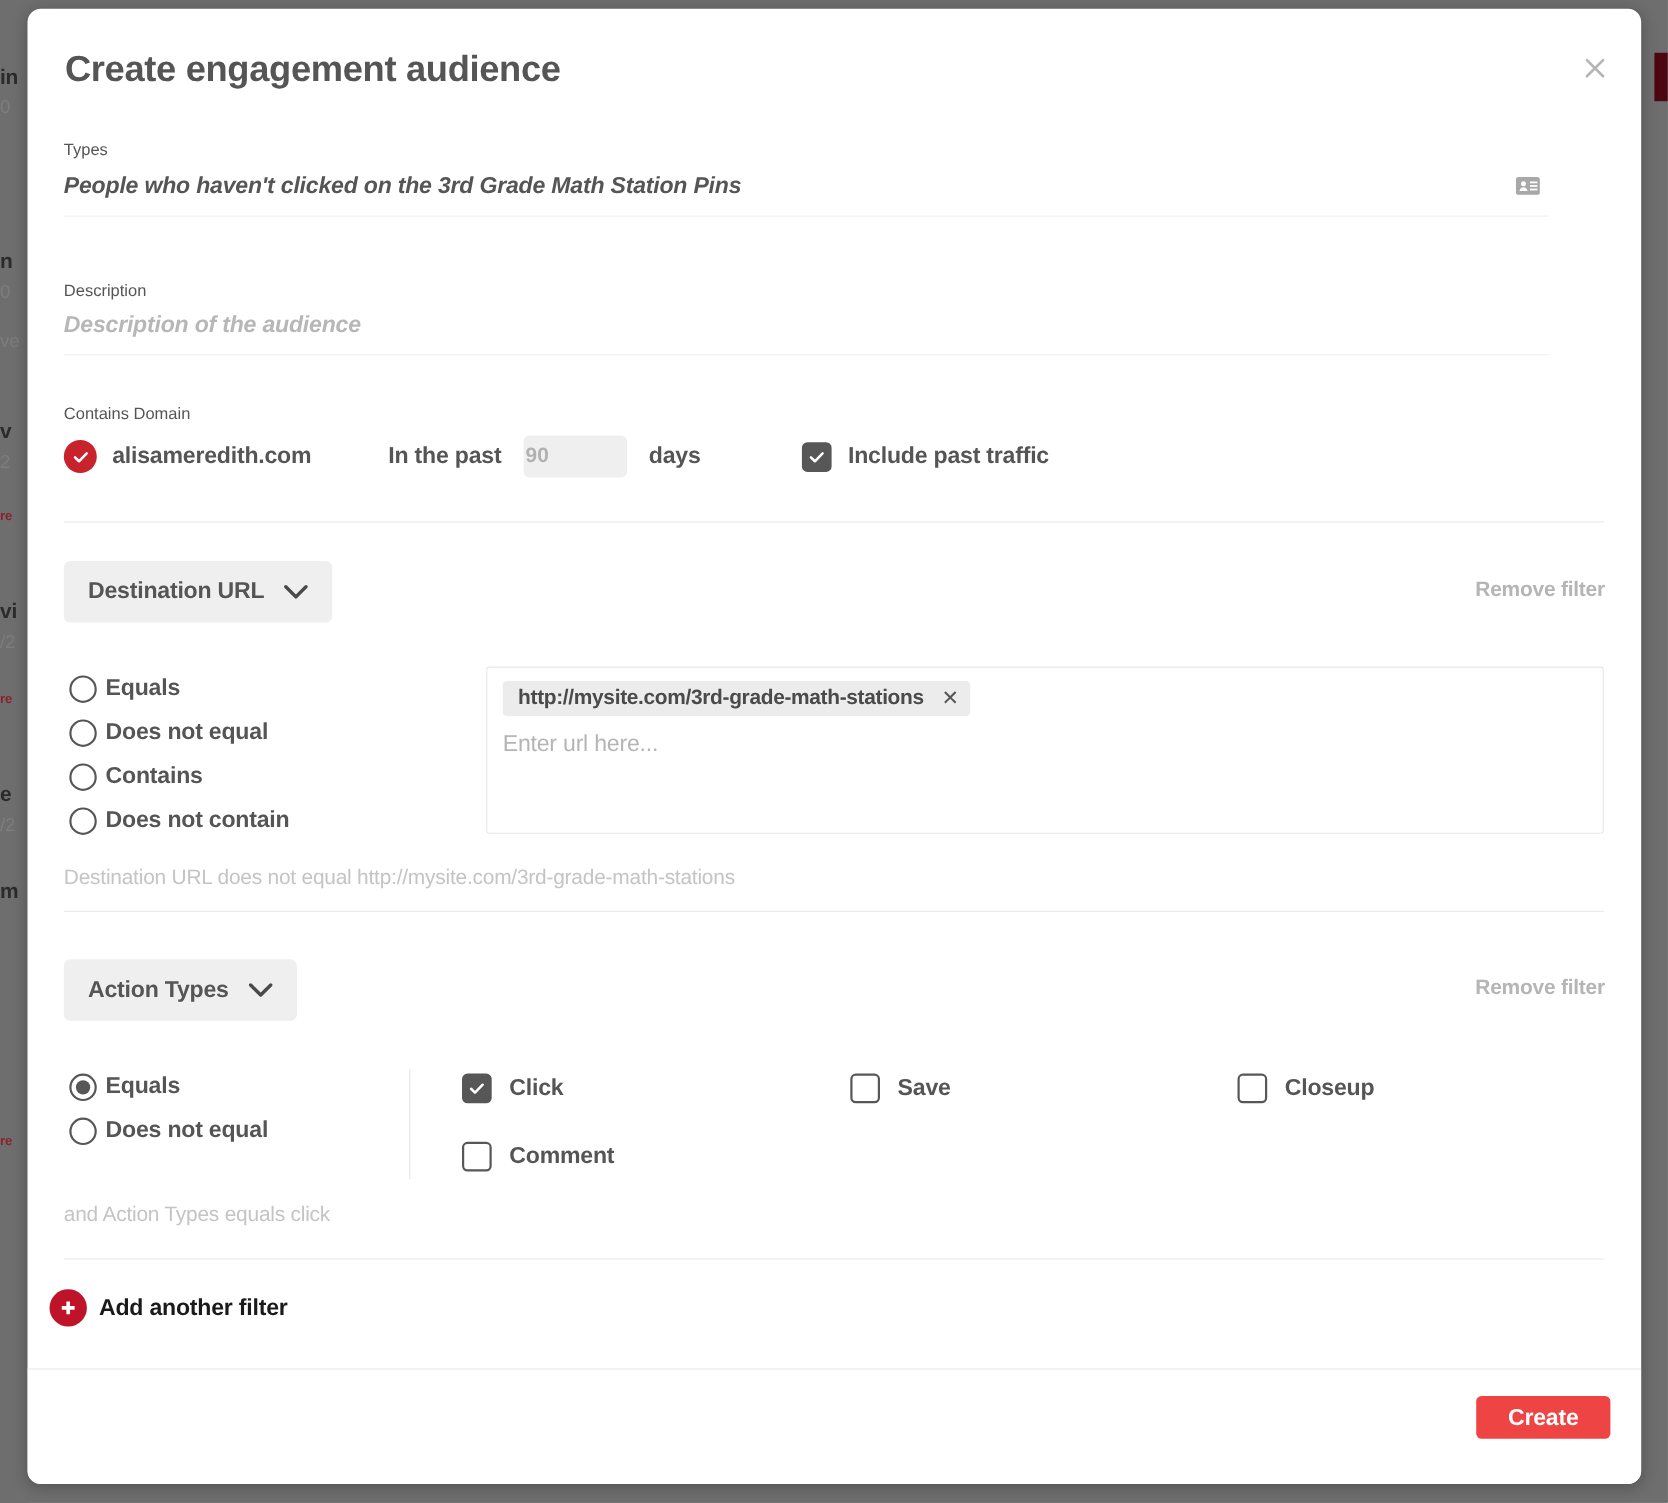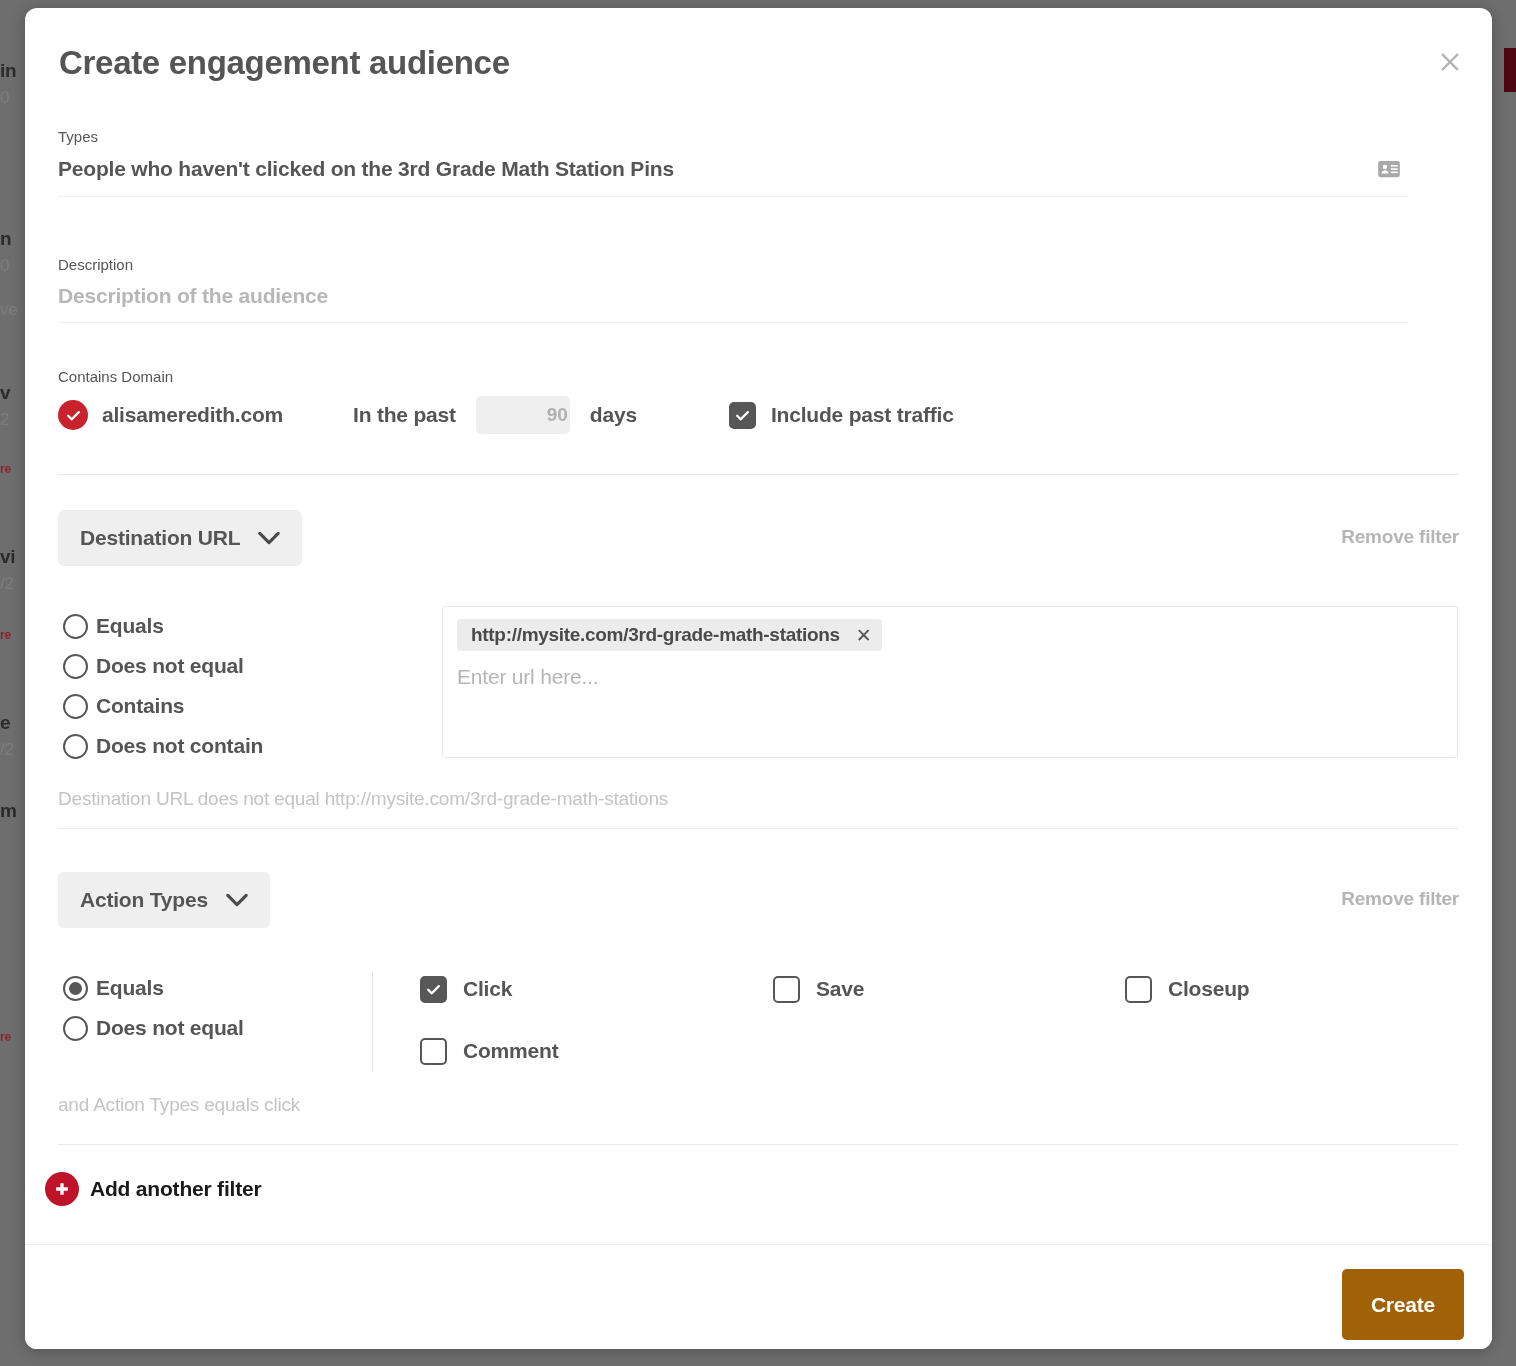--- a/index.html
+++ b/index.html
@@ -102,20 +102,21 @@
   .field-label {
     font-size: 15px;
     color: #555555;
     margin-bottom: 11px;
   }
   .field-row {
     display: flex;
     align-items: center;
     border-bottom: 1px solid #efefef;
     padding-bottom: 14px;
+    font-style: italic;
   }
   .field-value {
     flex: 1;
     font-size: 21px;
     font-weight: bold;
     color: #555555;
     letter-spacing: -.2px;
   }
   .field-value.placeholder {
     color: #b7b7b7;
@@ -175,21 +176,21 @@
     width: 94px;
     height: 38px;
     background: #efefef;
     border: none;
     border-radius: 5px;
     margin-left: 20px;
     font-family: "Liberation Sans", sans-serif;
     font-size: 19px;
     font-weight: bold;
     color: #b1b1b1;
-    text-align: right;
+    text-align: left;
     box-sizing: border-box;
   }
   #days-input::placeholder { color: #b1b1b1; font-weight: bold; }
   #days-label {
     font-size: 21px;
     font-weight: bold;
     color: #555555;
     margin-left: 20px;
     letter-spacing: -.2px;
   }
@@ -428,22 +429,22 @@
     left: 0; right: 0; bottom: 0;
     height: 104px;
     border-top: 1px solid #e9e9e9;
     background: #fff;
   }
   #create-btn {
     position: absolute;
     right: 28px;
     top: 24px;
     width: 122px;
-    height: 71px;
-    background: #a16207;
+    height: 39px;
+    background: #ef4444;
     border: none;
     border-radius: 5px;
     color: #fff;
     font-family: "Liberation Sans", sans-serif;
     font-size: 21px;
     font-weight: bold;
     cursor: pointer;
     letter-spacing: -.2px;
   }
 </style>

